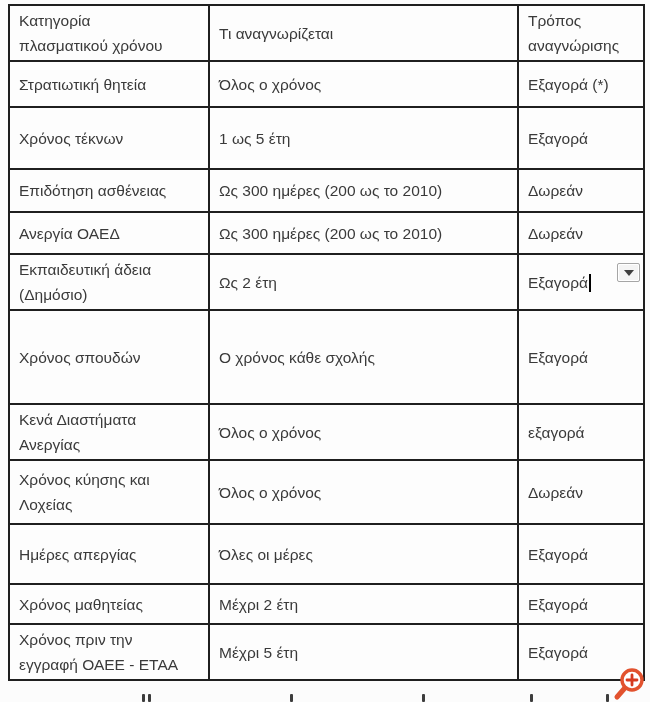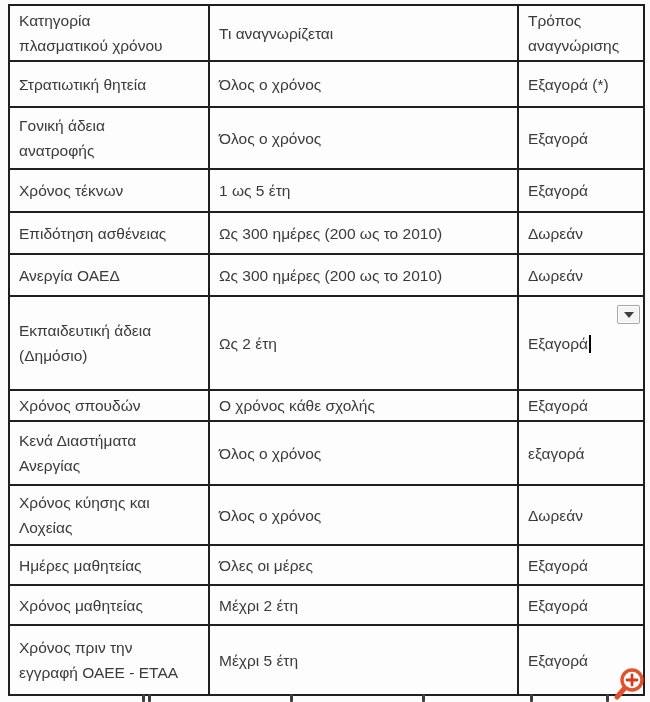--- a/index.html
+++ b/index.html
@@ -97,26 +97,20 @@
 αναγνώρισης</th>
       </tr>
     </thead>
     <tbody id="table-body">
         <tr>
           <td class="pre">Στρατιωτική θητεία</td>
           <td>Όλος ο χρόνος</td>
           <td><span>Εξαγορά (*)</span></td>
         </tr>
         <tr>
-          <td class="pre">Γονική άδεια
-ανατροφής</td>
-          <td>Όλος ο χρόνος</td>
-          <td><span>Εξαγορά</span></td>
-        </tr>
-        <tr>
           <td class="pre">Χρόνος τέκνων</td>
           <td>1 ως 5 έτη</td>
           <td><span>Εξαγορά</span></td>
         </tr>
         <tr>
           <td class="pre">Επιδότηση ασθένειας</td>
           <td>Ως 300 ημέρες (200 ως το 2010)</td>
           <td><span>Δωρεάν</span></td>
         </tr>
         <tr>
@@ -143,21 +137,21 @@
           <td>Όλος ο χρόνος</td>
           <td><span>εξαγορά</span></td>
         </tr>
         <tr>
           <td class="pre">Χρόνος κύησης και
 Λοχείας</td>
           <td>Όλος ο χρόνος</td>
           <td><span>Δωρεάν</span></td>
         </tr>
         <tr>
-          <td class="pre">Ημέρες μαθητείας</td>
+          <td class="pre">Ημέρες απεργίας</td>
           <td>Όλες οι μέρες</td>
           <td><span>Εξαγορά</span></td>
         </tr>
         <tr>
           <td class="pre">Χρόνος μαθητείας</td>
           <td>Μέχρι 2 έτη</td>
           <td><span>Εξαγορά</span></td>
         </tr>
         <tr>
           <td class="pre">Χρόνος πριν την

